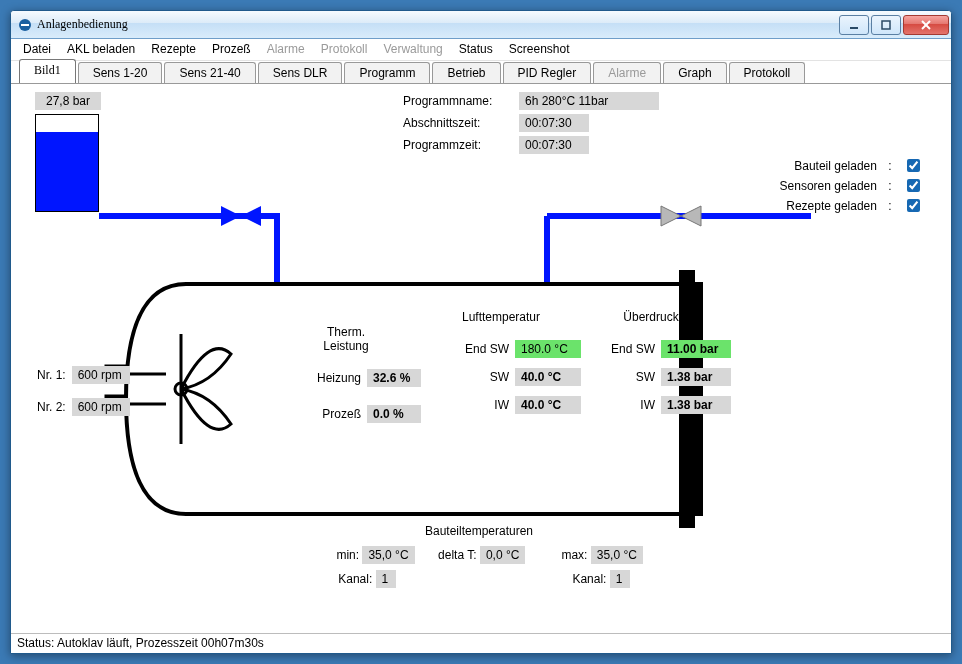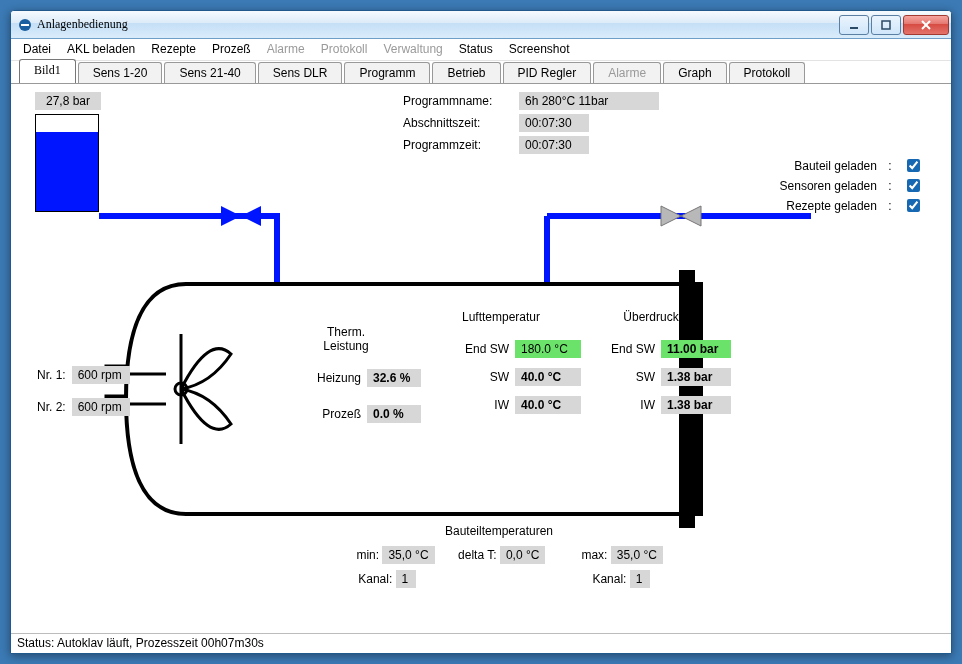--- a/index.html
+++ b/index.html
@@ -46,21 +46,21 @@
   .drawing{position:absolute; left:0; top:120px; width:940px; height:400px;}
   
   .inside{position:absolute;}
   .col-head{margin-bottom:16px; display:block; text-align:center;}
   .grid3 .row{margin-bottom:10px; justify-content:flex-end;}
   .grid3 .rlabel{width:52px; text-align:right;}
   
   .rpm{position:absolute; left:26px; top:282px;}
   .rpm .row{margin-bottom:14px;}
   
-  .bauteil{position:absolute; left:248px; top:440px; width:480px;}
+  .bauteil{position:absolute; left:228px; top:440px; width:480px;}
   .bauteil .hdr{text-align:center; margin-bottom:8px;}
   .bauteil .line{display:flex; gap:18px; justify-content:center; margin-bottom:6px;}
   .bauteil .lbl{display:inline-block; text-align:right; min-width:44px;}
   
   .statusbar{height:20px; border-top:1px solid #bcbcbc; background:#fff; padding:2px 6px; font-size:12px;}
   .app{display:flex; flex-direction:column; flex:1; min-height:0;}
 </style>
 </head>
 <body>
 

